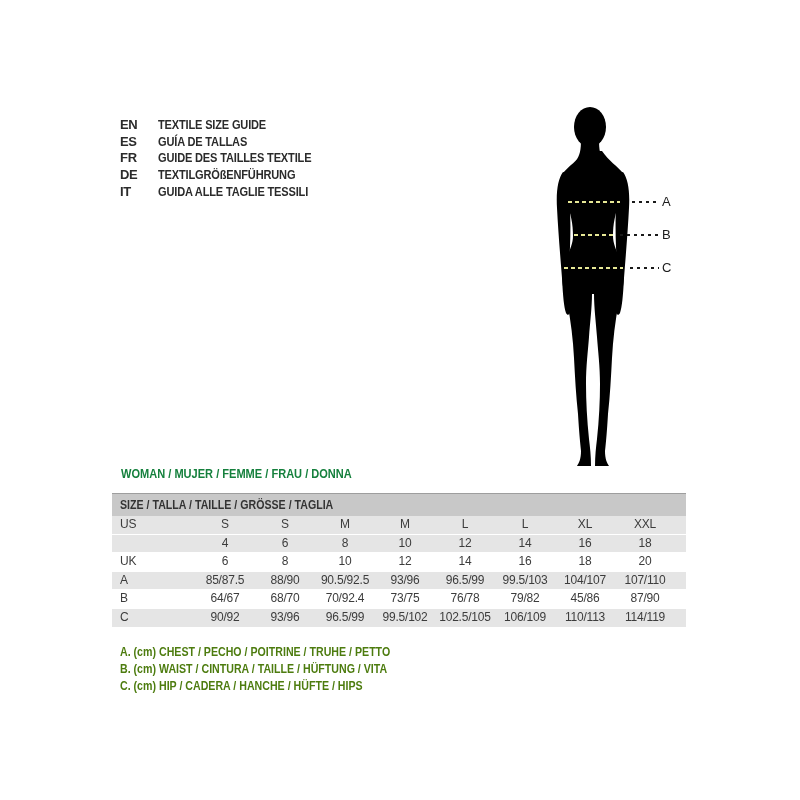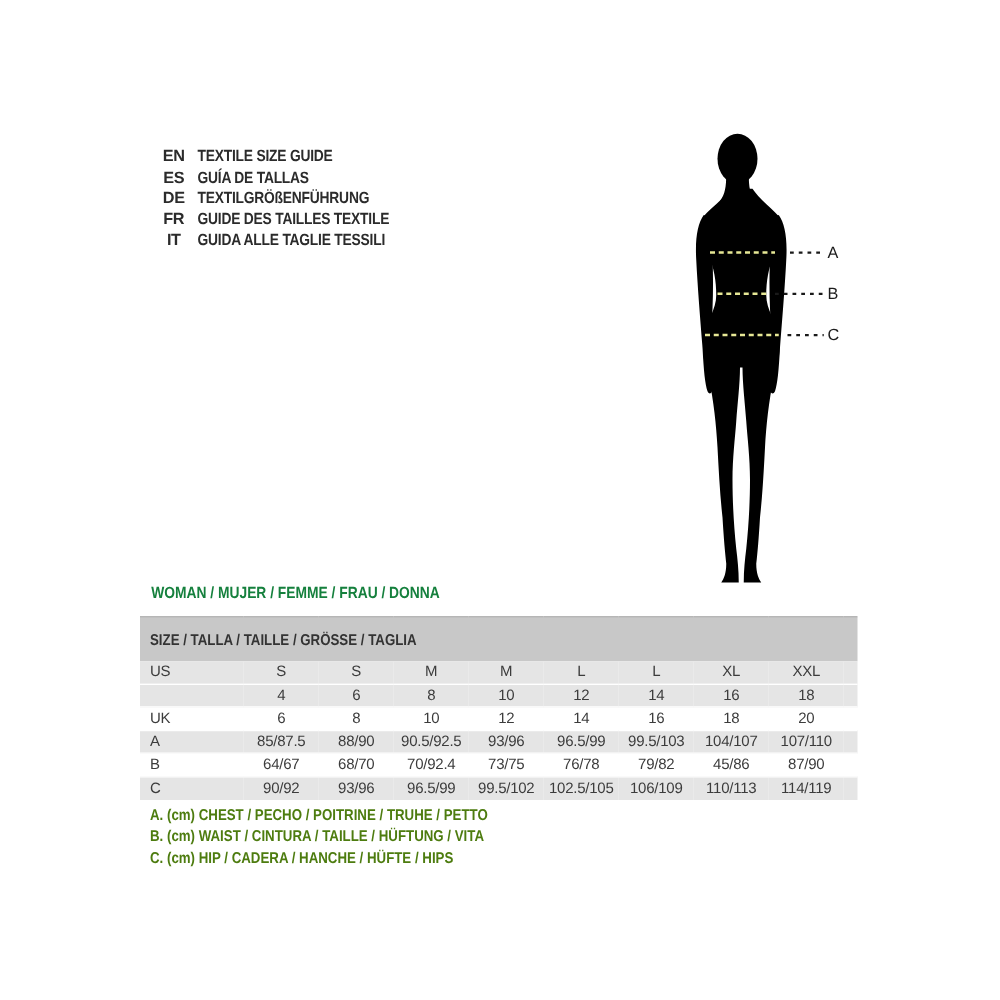--- a/index.html
+++ b/index.html
@@ -8,21 +8,21 @@
     font-family:"Liberation Sans",sans-serif;color:#303030;
     position:relative;overflow:hidden;
   }
   .page{position:absolute;inset:0;background:#ffffff;}
 
   
   .cx{display:inline-block;transform:scaleX(0.85);transform-origin:0 50%;white-space:nowrap;}
 
   
   .lang-list{position:absolute;left:120px;top:116px;}
-  .lang-row{display:flex;align-items:center;height:16.7px;text-align:center;}
+  .lang-row{display:flex;align-items:center;height:16.7px;}
   .lang-code{width:38px;font-weight:bold;font-size:13px;letter-spacing:-0.3px;color:#2b2b2b;}
   .lang-label{font-weight:bold;font-size:13px;letter-spacing:-0.2px;color:#2b2b2b;}
 
   
   .figure{position:absolute;left:520px;top:95px;width:180px;height:390px;margin:0;}
   .figure svg{position:absolute;left:0;top:0;}
   .marker{position:absolute;left:142px;width:20px;font-size:13px;line-height:15px;color:#1c1c1c;}
   .marker-a{top:99px;}
   .marker-b{top:132px;}
   .marker-c{top:165px;}
@@ -31,21 +31,21 @@
   .gender-heading{position:absolute;left:121px;top:466px;font-weight:bold;font-size:13px;color:#15803d;}
 
   
   .size-table{
     position:absolute;left:112px;top:493px;width:574px;
     border-collapse:collapse;table-layout:fixed;
     font-size:12px;color:#3c3c3c;
   }
   .size-table thead th{
     background:#c8c8c8;border-top:1px solid #9e9e9e;
-    height:35px;font-weight:bold;text-align:left;padding:0 0 0 8px;
+    height:22px;font-weight:bold;text-align:left;padding:0 0 0 8px;
     font-size:12.5px;color:#333333;
   }
   .size-table tbody tr{border-bottom:1px solid #ffffff;}
   .size-table tbody tr.shaded{background:#e5e5e5;}
   .size-table td{
     height:17.6px;padding:0;text-align:center;
     letter-spacing:-0.2px;line-height:17.6px;white-space:nowrap;
   }
   .size-table td.row-label{text-align:left;padding-left:8px;}
 
@@ -61,26 +61,26 @@
   <section class="lang-list">
     <div class="lang-row">
       <span class="lang-code">EN</span>
       <span class="lang-label cx">TEXTILE SIZE GUIDE</span>
     </div>
     <div class="lang-row">
       <span class="lang-code">ES</span>
       <span class="lang-label cx">GUÍA DE TALLAS</span>
     </div>
     <div class="lang-row">
+      <span class="lang-code">FR</span>
+      <span class="lang-label cx">GUIDE DES TAILLES TEXTILE</span>
+    </div>
+    <div class="lang-row">
       <span class="lang-code">DE</span>
       <span class="lang-label cx">TEXTILGRÖßENFÜHRUNG</span>
-    </div>
-    <div class="lang-row">
-      <span class="lang-code">FR</span>
-      <span class="lang-label cx">GUIDE DES TAILLES TEXTILE</span>
     </div>
     <div class="lang-row">
       <span class="lang-code">IT</span>
       <span class="lang-label cx">GUIDA ALLE TAGLIE TESSILI</span>
     </div>
   </section>
 
   <figure class="figure">
     <svg width="180" height="390" viewBox="0 0 180 390">
       <g>

